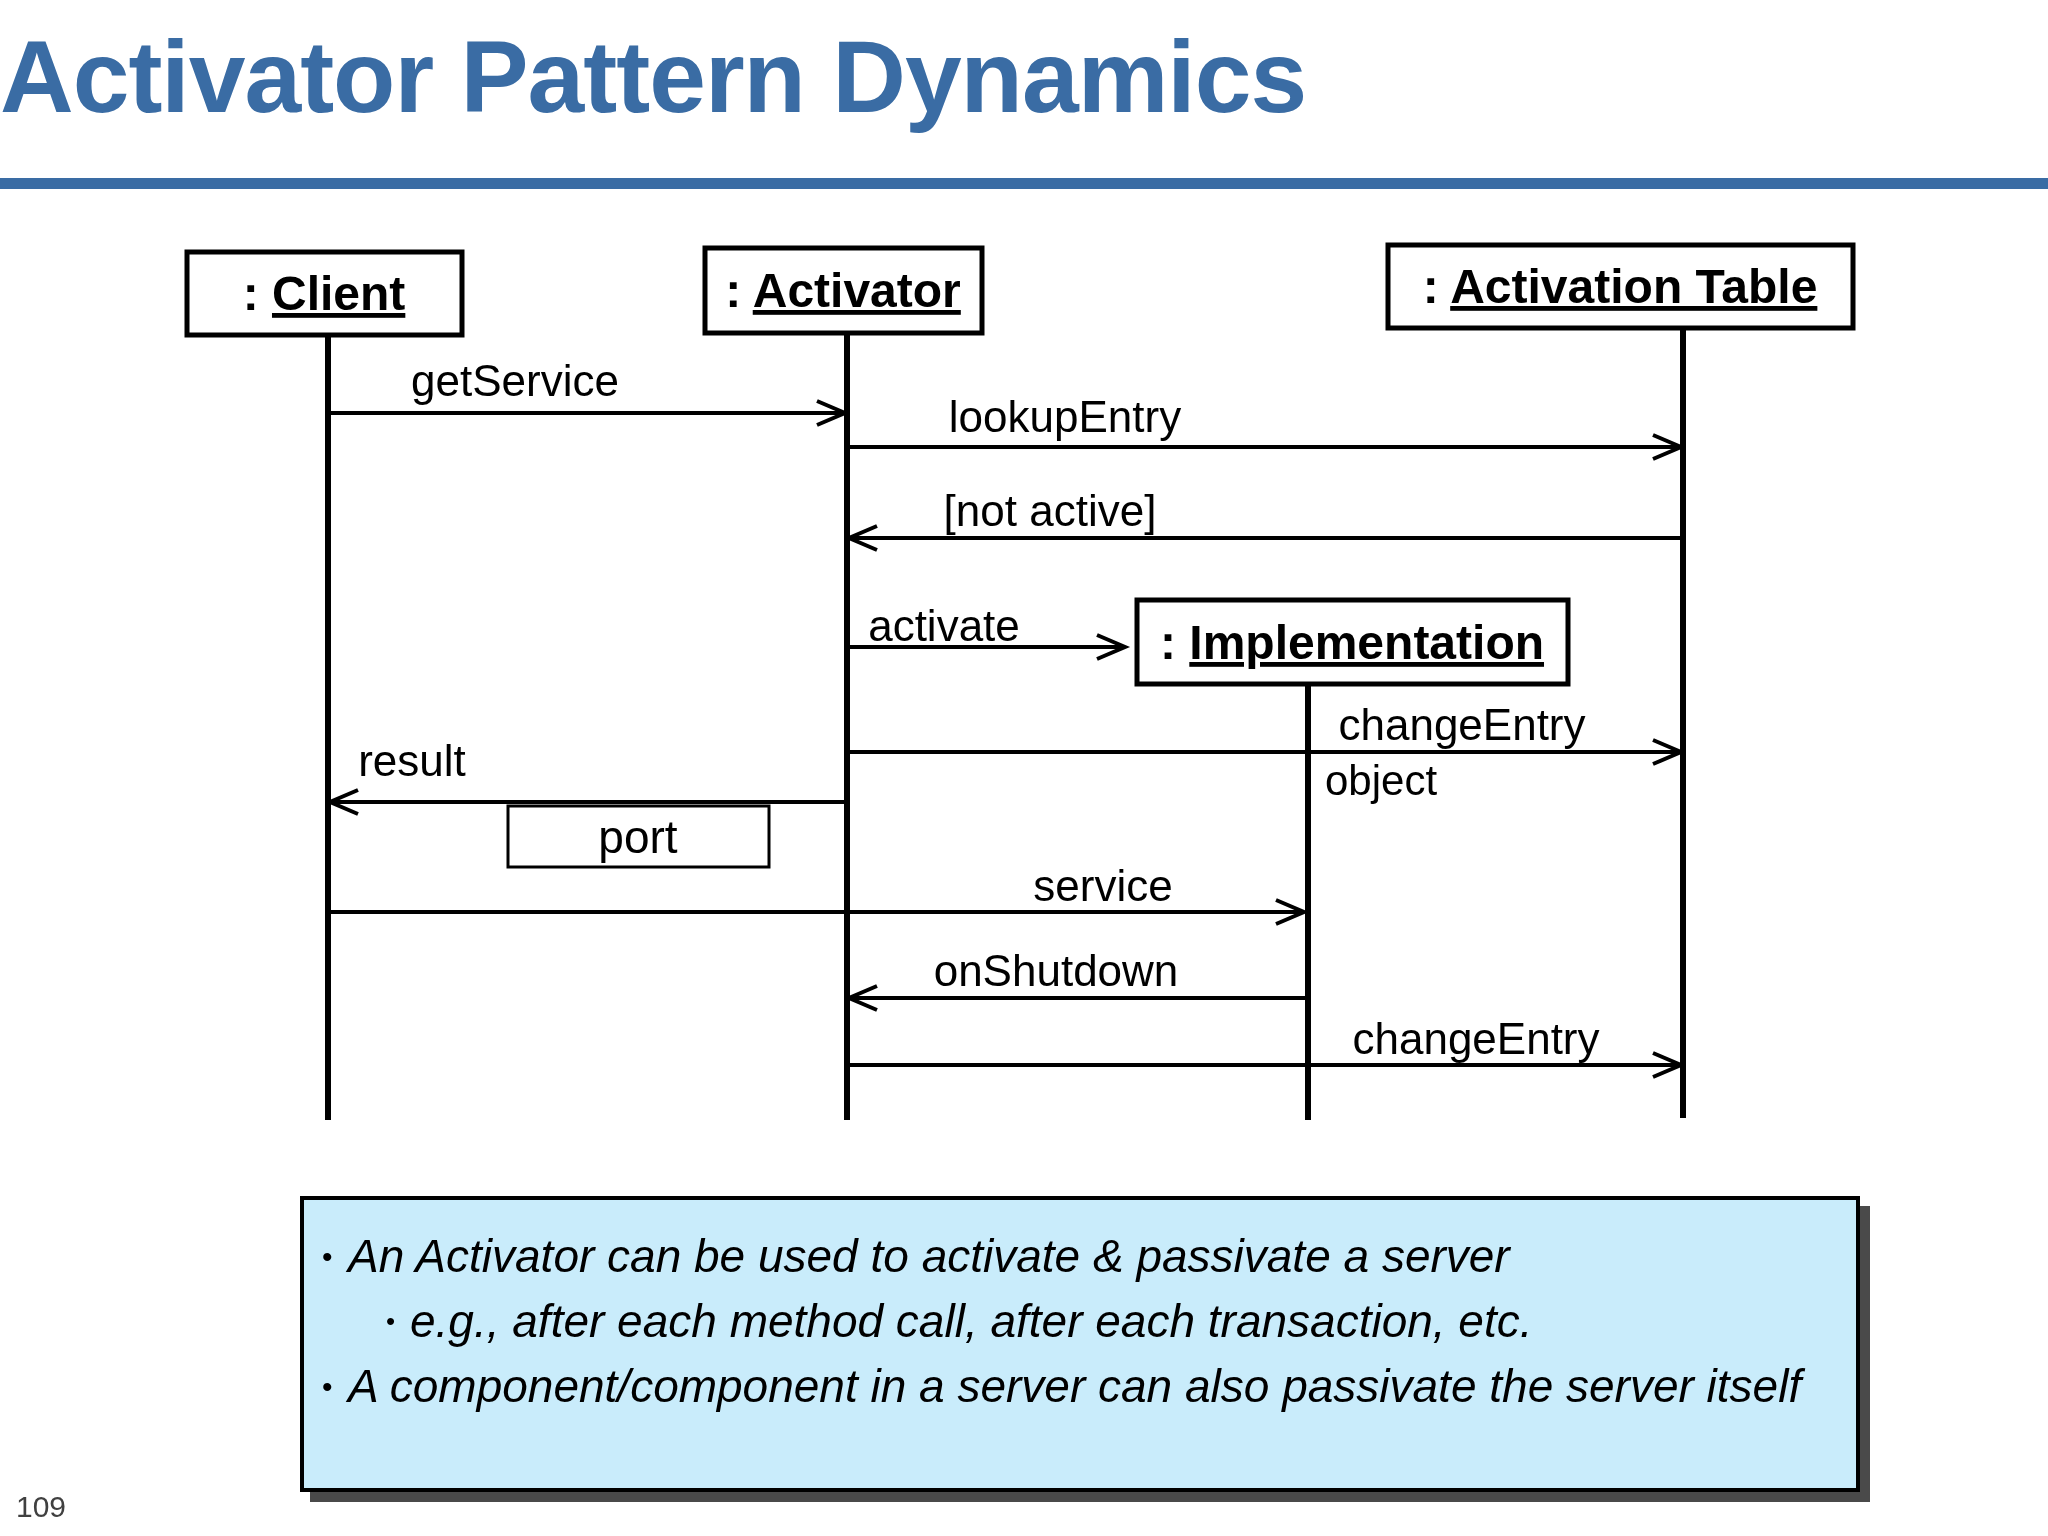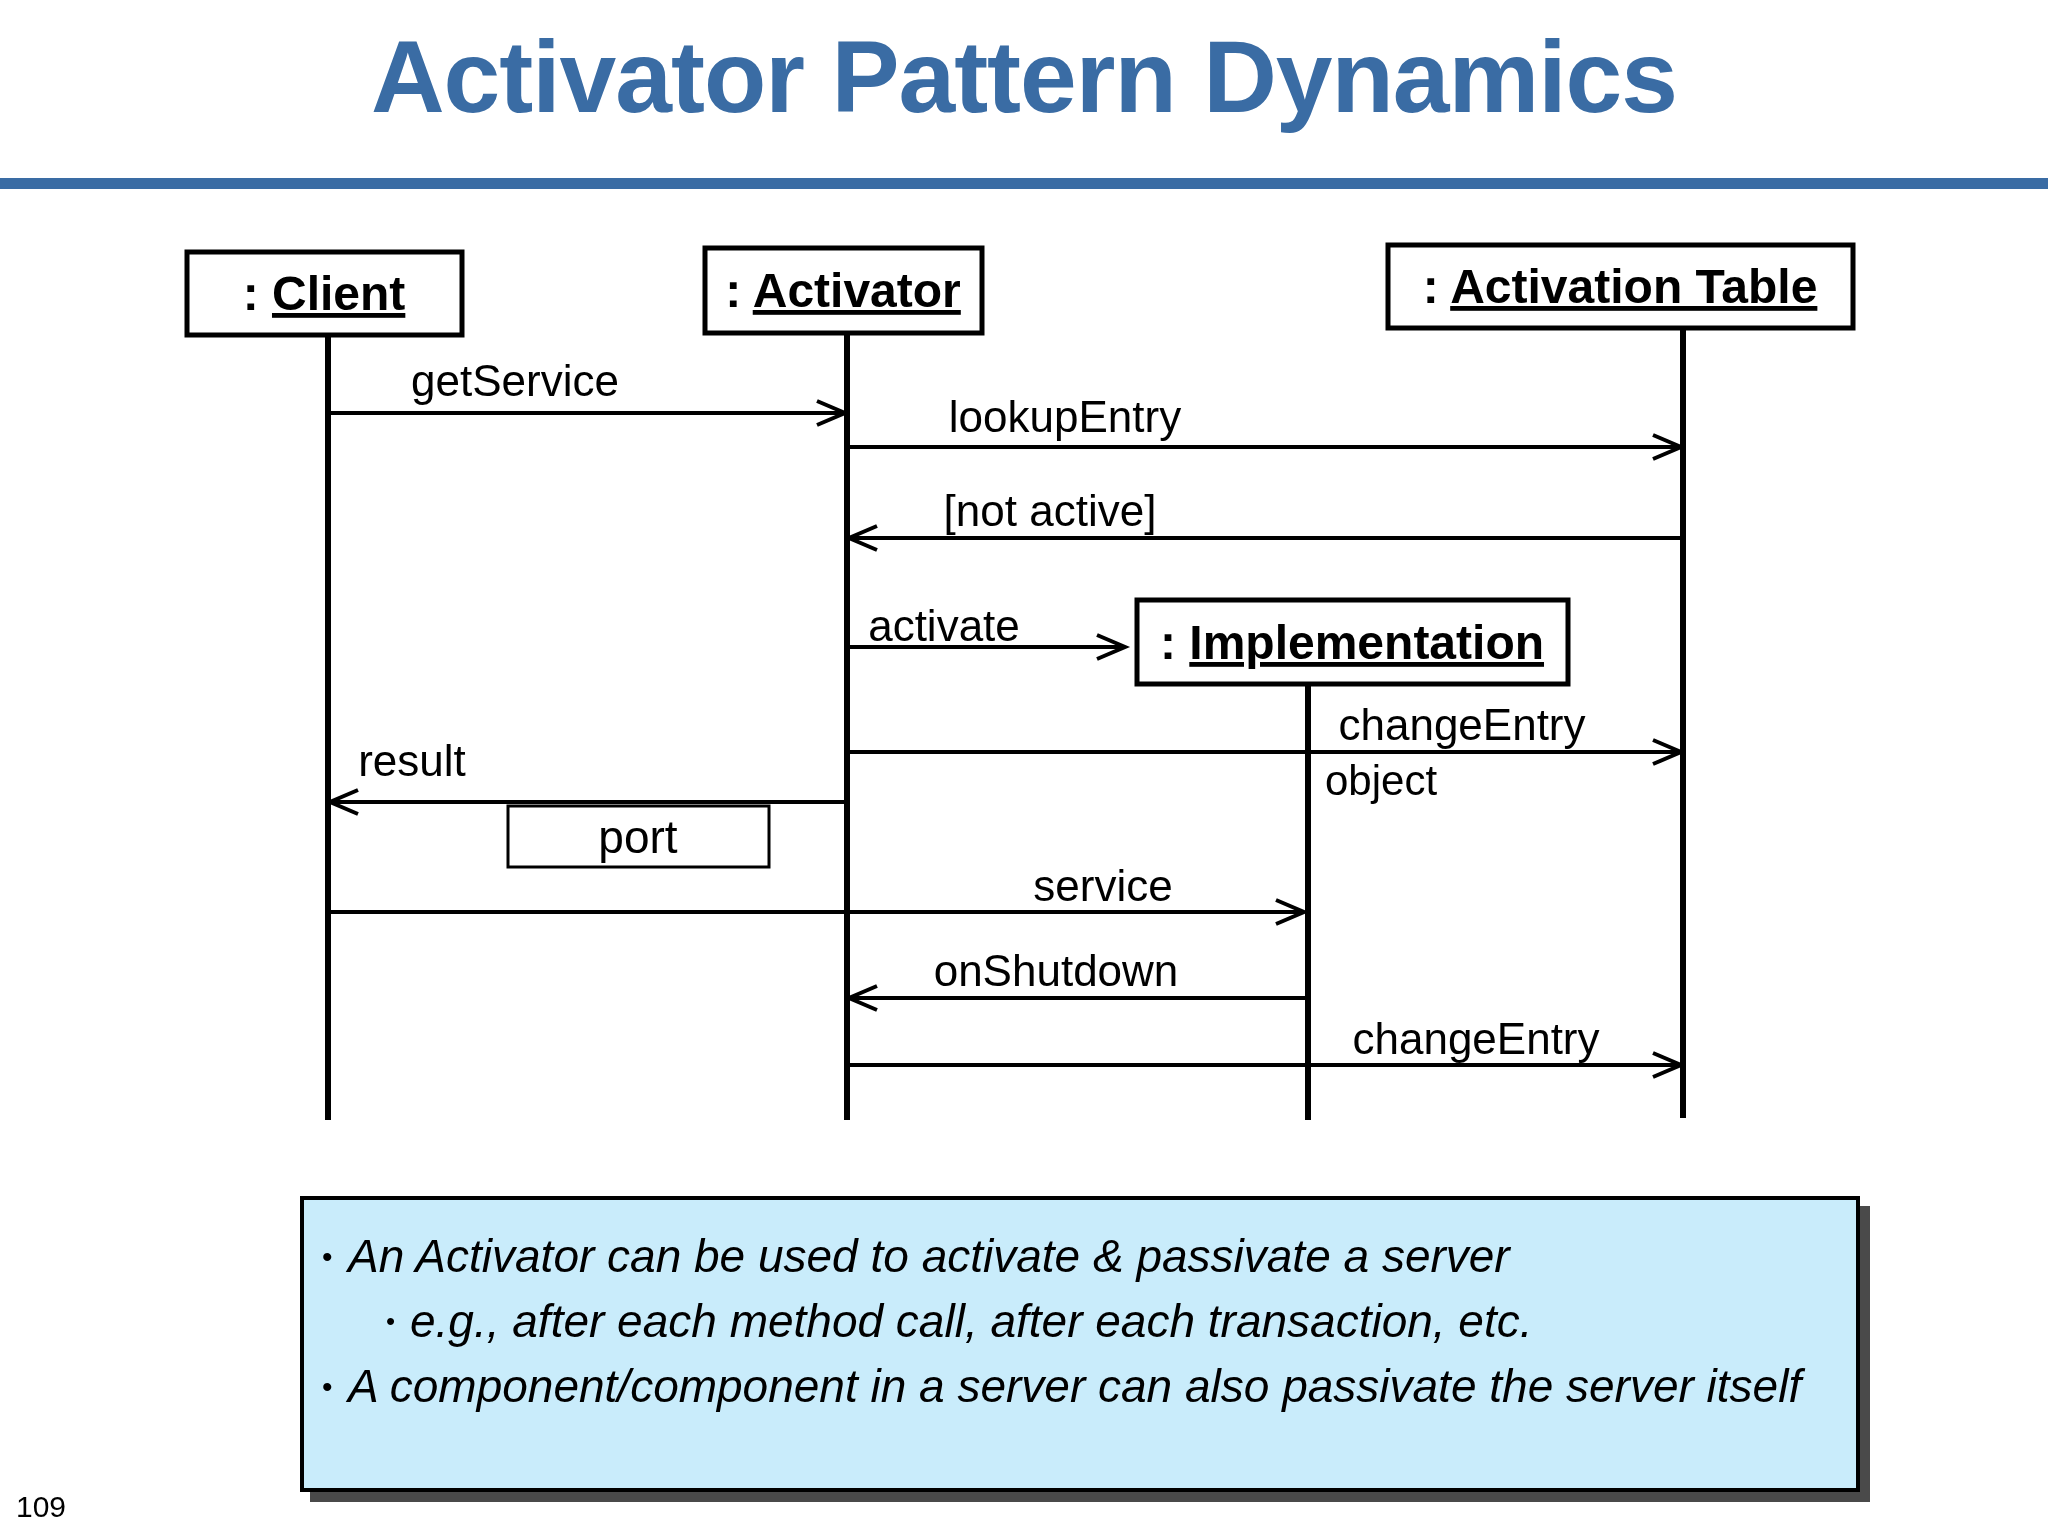--- a/index.html
+++ b/index.html
@@ -7,21 +7,20 @@
     width: 2048px; height: 1536px;
     background: #ffffff;
     font-family: "Liberation Sans", sans-serif;
     overflow: hidden;
     position: relative;
   }
   .stage { position: absolute; inset: 0; width: 2048px; height: 1536px; }
 
   .slide-title {
     position: absolute; top: 14px; left: 0; width: 2048px;
-    text-align: center;
     font-size: 102px; font-weight: bold; line-height: 1.25;
     color: #3A6CA4;
     letter-spacing: -1px;
   }
   .title-rule {
     position: absolute; top: 178px; left: 0;
     width: 2048px; height: 11px;
     background: #3A6CA4;
   }
 
@@ -52,21 +51,21 @@
   .note-line .blt {
     flex: none; width: 26px;
     font-size: 30px; line-height: 65px;
   }
   .note-line .txt { flex: 1; font-style: italic; }
   .note-line.lvl2 { margin-left: 64px; }
   .note-line.lvl2 .blt { width: 24px; font-size: 26px; }
 
   .page-number {
     position: absolute; left: 16px; top: 1490px;
-    font-size: 30px; color: #000000;
+    font-size: 30px; color: #404040;
   }
 </style>
 </head>
 <body>
 
 <div class="stage">
 
   <div class="slide-title">Activator Pattern Dynamics</div>
   <div class="title-rule"></div>
 

